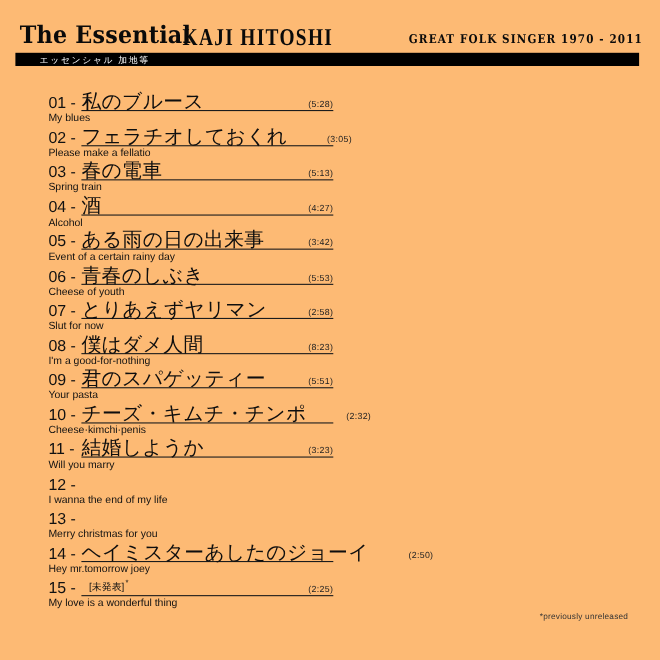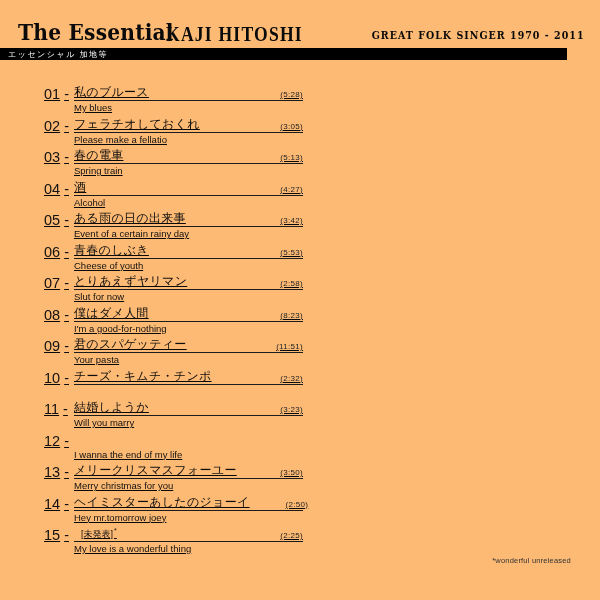--- a/index.html
+++ b/index.html
@@ -32,57 +32,57 @@
   }
   .tagline {
     position:absolute; right:15px; top:30px;
     font-family:"DejaVu Serif","Liberation Serif",serif;
     font-weight:bold; font-size:11px; line-height:12px;
     letter-spacing:1.2px; color:#0a0a0a;
     transform:scaleX(0.86); transform-origin:right bottom;
     white-space:nowrap;
   }
   .jp-banner {
-    position:absolute; left:0; top:48px;
+    position:absolute; left:14px; top:48px;
     width:567px; height:12px; box-sizing:border-box;
     background:#000000; color:#ffffff;
     font-size:8px; line-height:13px;
-    padding-left:8px; letter-spacing:1.5px;
+    padding-left:22px; letter-spacing:1.5px;
     white-space:nowrap; overflow:hidden;
   }
 
   
-  .tracks { position:absolute; left:44px; top:87px; width:280px;text-decoration:underline; }
+  .tracks { position:absolute; left:44px; top:87px; width:280px; }
   .track { height:31.5px; }
   .row1 { display:flex; align-items:flex-end; height:14px; }
   .numdash {
     display:flex; align-items:flex-end; justify-content:flex-start;
     width:30px; flex:0 0 30px;
     font-size:14.5px; line-height:14px; color:#111;
   }
   .dash { margin-left:4px; }
   .titlebox {
     display:flex; align-items:flex-end; justify-content:space-between;
     width:229px; flex:0 0 229px; height:100%;
     border-bottom:1.5px solid #1c1c1c;
     box-sizing:border-box;
   }
   .tleft { display:flex; align-items:flex-end; white-space:nowrap; }
   .jt {
-    font-size:12px; line-height:15px; letter-spacing:0.3px;
+    font-size:18px; line-height:15px; letter-spacing:0.3px;
     color:#0e0e0e; white-space:nowrap;
   }
   .ann { font-size:9px; line-height:12px; margin-left:7px; color:#111; white-space:nowrap; }
   .ann-sup { font-size:7px; position:relative; top:-4px; margin-left:1px; }
   .time {
     font-size:8px; line-height:9px; color:#222;
     letter-spacing:0.3px; padding-bottom:1px; white-space:nowrap;margin-left:28px;
   }
   .sub {
-    margin-left:30px; padding-top:2px;
+    padding-top:2px;
     font-size:9.5px; line-height:10px; color:#111;
     white-space:nowrap;
   }
 
   
   .footnote {
     position:absolute; right:29px; top:557px;
     font-size:7.5px; line-height:8px; color:#333;
     letter-spacing:0.2px;
   }
@@ -240,40 +240,41 @@
     <div class="row1">
       <div class="numdash">
         <span class="num">09</span>
         <span class="dash">-</span>
       </div>
       <div class="titlebox">
         <span class="tleft">
           <span class="jt">君のスパゲッティー</span>
           <span class="ann"><span class="ann-t"></span><span class="ann-sup"></span></span>
         </span>
-        <span class="time">(11:51)</span>
+        <span class="time">(5:51)</span>
       </div>
     </div>
     <div class="sub">Your pasta</div>
   </div>
 
   <div class="track">
     <div class="row1">
       <div class="numdash">
         <span class="num">10</span>
         <span class="dash">-</span>
       </div>
       <div class="titlebox">
         <span class="tleft">
           <span class="jt">チーズ・キムチ・チンポ</span>
           <span class="ann"><span class="ann-t"></span><span class="ann-sup"></span></span>
         </span>
         <span class="time">(2:32)</span>
       </div>
     </div>
+    <div class="sub">Cheese·kimchi·penis</div>
   </div>
 
   <div class="track">
     <div class="row1">
       <div class="numdash">
         <span class="num">11</span>
         <span class="dash">-</span>
       </div>
       <div class="titlebox">
         <span class="tleft">
@@ -295,27 +296,20 @@
     </div>
     <div class="sub">I wanna the end of my life</div>
   </div>
 
   <div class="track">
     <div class="row1">
       <div class="numdash">
         <span class="num">13</span>
         <span class="dash">-</span>
       </div>
-      <div class="titlebox">
-        <span class="tleft">
-          <span class="jt">メリークリスマスフォーユー</span>
-          <span class="ann"><span class="ann-t"></span><span class="ann-sup"></span></span>
-        </span>
-        <span class="time">(3:50)</span>
-      </div>
     </div>
     <div class="sub">Merry christmas for you</div>
   </div>
 
   <div class="track">
     <div class="row1">
       <div class="numdash">
         <span class="num">14</span>
         <span class="dash">-</span>
       </div>
@@ -340,14 +334,14 @@
         <span class="tleft">
           <span class="ann"><span class="ann-t">[未発表]</span><span class="ann-sup">*</span></span>
         </span>
         <span class="time">(2:25)</span>
       </div>
     </div>
     <div class="sub">My love is a wonderful thing</div>
   </div>
 </div>
 
-  <div class="footnote">*wonderful unreleased</div>
+  <div class="footnote">*previously unreleased</div>
 </div>
 
 </body></html>

